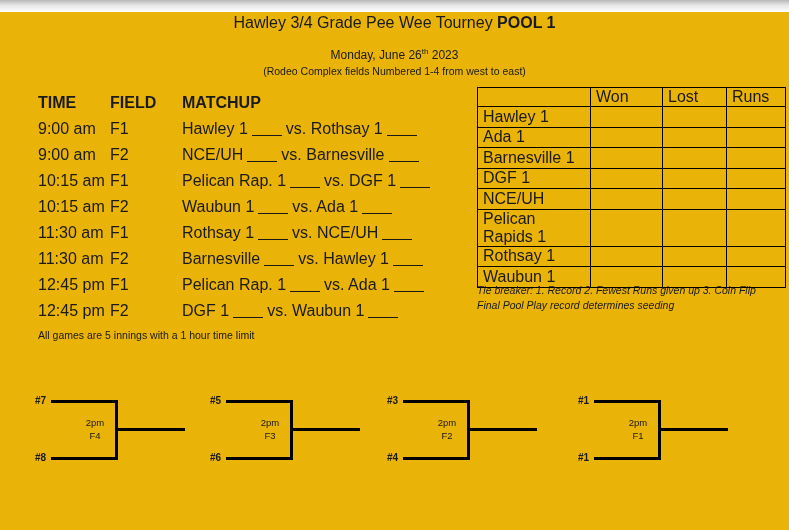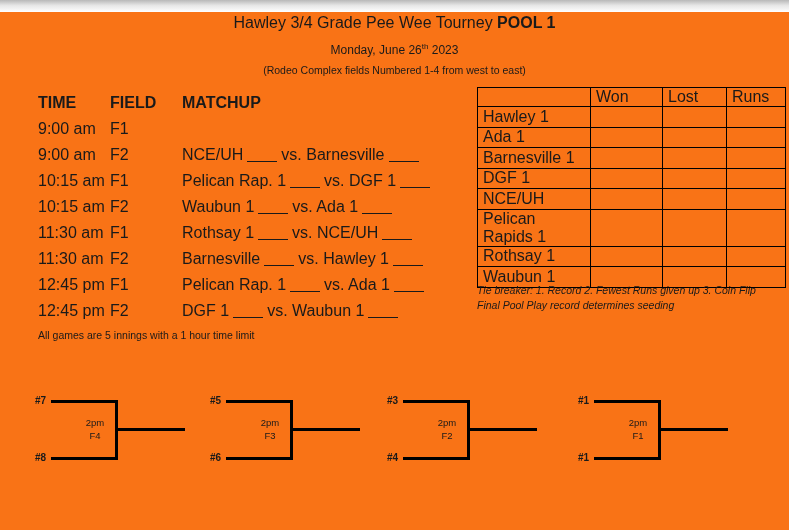--- a/index.html
+++ b/index.html
@@ -1,29 +1,29 @@
 <!DOCTYPE html>
 <html><head>
 <meta charset="utf-8">
 <style>
   html,body { margin:0; padding:0; background:#ffffff; }
   .page {
-    position:relative; width:789px; height:530px; background:#f97316;
+    position:relative; width:789px; height:530px; background:#eab308;
     font-family:"Liberation Sans", sans-serif; color:#1a1a1a; overflow:hidden;
   }
   .top-shade {
     position:absolute; top:0; left:0; right:0; height:12px;
     background:linear-gradient(to bottom, #b8b8b8 0%, #e6e6e6 45%, #ffffff 100%);
   }
 
   
   .header { position:absolute; top:13px; left:0; width:789px; text-align:center; }
   .title { font-size:16px; line-height:20px; }
   .title .bold { font-weight:700; }
-  .date { font-size:12px; line-height:24px; margin-top:2px; }
+  .date { font-size:12px; line-height:16px; margin-top:11px; }
   .date sup { font-size:8px; }
   .loc-note { font-size:10.5px; line-height:14px; margin-top:1px; }
 
   
   .schedule { position:absolute; left:38px; top:90px; font-size:16px; }
   .s-row { display:flex; height:26px; line-height:26px; white-space:nowrap; }
   .s-row.head { font-weight:700; }
   .c-time { width:72px; }
   .c-field { width:72px; }
   .c-match { }
@@ -77,20 +77,21 @@
   <div class="schedule">
     <div class="s-row head">
       <span class="c-time">TIME</span>
       <span class="c-field">FIELD</span>
       <span class="c-match">MATCHUP</span>
     </div>
 
     <div class="s-row">
       <span class="c-time">9:00 am</span>
       <span class="c-field">F1</span>
+      <span class="c-match"><span>Hawley 1</span><span class="blank"></span><span>vs.</span> <span>Rothsay 1</span><span class="blank"></span></span>
     </div>
 
     <div class="s-row">
       <span class="c-time">9:00 am</span>
       <span class="c-field">F2</span>
       <span class="c-match"><span>NCE/UH</span><span class="blank"></span><span>vs.</span> <span>Barnesville</span><span class="blank"></span></span>
     </div>
 
     <div class="s-row">
       <span class="c-time">10:15 am</span>

